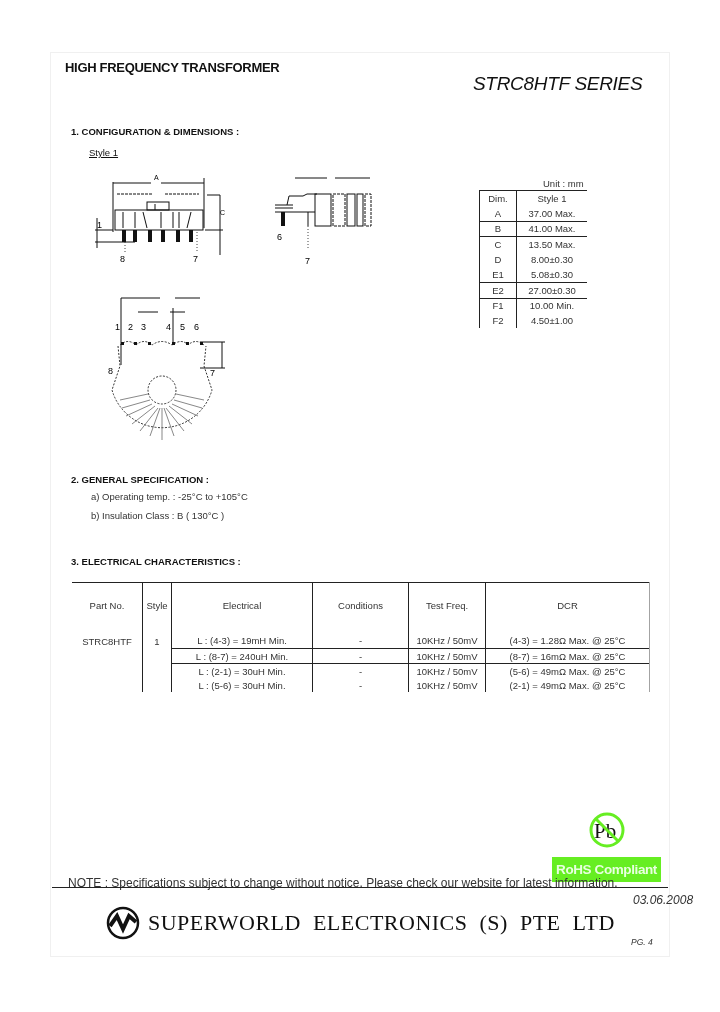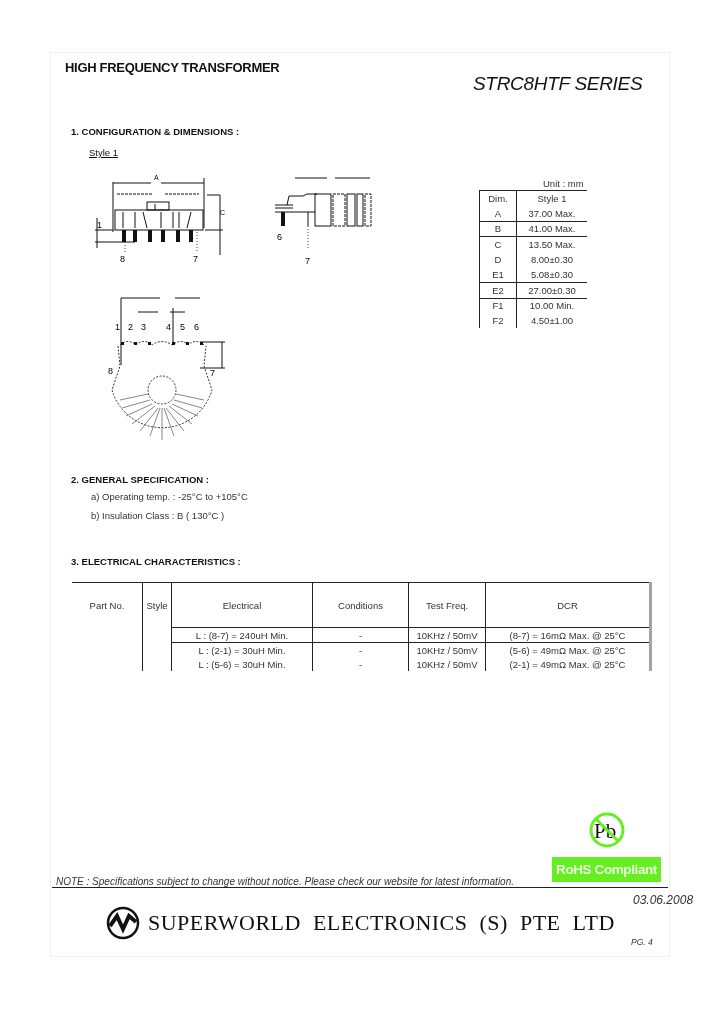--- a/index.html
+++ b/index.html
@@ -20,23 +20,23 @@
   table.dim td.c1 { width: 36px; border-left: 1px solid #222; }
   table.dim td.c2 { width: 70px; border-left: 1px solid #222; }
   table.dim tr.top td { border-top: 1px solid #222; }
   table.dim tr.bt td { border-top: 1px solid #222; }
   table.elec { position: absolute; left: 72px; top: 571px; border-collapse: collapse;
                font-size: 9.5px; color: #333; margin-top: 11px; }
   table.elec td { padding: 0; text-align: center; height: 14px; }
   table.elec tr.hdr td { height: 44px; border-top: 1px solid #222; }
   table.elec tr.r0 td { height: 19px; vertical-align: bottom; padding-bottom: 2px; }
   table.elec td.b { border-left: 1px solid #222; }
-  table.elec td.r { border-right: 3px solid #a3a3a3; }
+  table.elec td.r { border-right: 1px solid #a3a3a3; }
   table.elec tr.line td.lc { border-top: 1px solid #222; }
-  .note { left: 56px; top: 876px; font-size: 10px; font-style: italic; color: #333; }
+  .note { left: 68px; top: 876px; font-size: 12px; color: #333; }
   .hr { left: 52px; top: 887px; width: 616px; height: 1px; background: #222; }
   .date { left: 633px; top: 893px; font-size: 12px; font-style: italic; color: #333; }
   .company { left: 148px; top: 910px; font-family: "Liberation Serif", serif; font-size: 22px;
              letter-spacing: 0.5px; word-spacing: 6px; color: #111; }
   .pg { left: 631px; top: 937px; font-size: 8.5px; font-style: italic; color: #333; }
   .rohs-badge { left: 552px; top: 857px; width: 109px; height: 25px; background: #66ee22;
                 color: #e8ffe0; font-weight: bold; font-size: 13.5px; text-align: center;
                 line-height: 25px; letter-spacing: -0.4px; }
 </style>
 </head>
@@ -218,20 +218,28 @@
 <table class="elec">
   <tbody>
       <tr class="hdr">
     <td style="width:70px;">Part No.</td>
     <td class="b" style="width:28px;">Style</td>
     <td class="b" style="width:140px;">Electrical</td>
     <td class="b" style="width:95px;">Conditions</td>
     <td class="b" style="width:76px;">Test Freq.</td>
     <td class="b r" style="width:163px;">DCR</td>
   </tr>
+  <tr class="r0">
+    <td>STRC8HTF</td>
+    <td class="b">1</td>
+    <td class="b">L : (4-3) = 19mH Min.</td>
+    <td class="b">-</td>
+    <td class="b">10KHz / 50mV</td>
+    <td class="b r">(4-3) = 1.28Ω Max. @ 25°C</td>
+  </tr>
   <tr class="line">
     <td></td>
         <td class="b"></td>
     <td class="b lc">L : (8-7) = 240uH Min.</td>
     <td class="b lc">-</td>
     <td class="b lc">10KHz / 50mV</td>
     <td class="b r lc">(8-7) = 16mΩ Max. @ 25°C</td>
   </tr>
   <tr class="line">
     <td></td>

